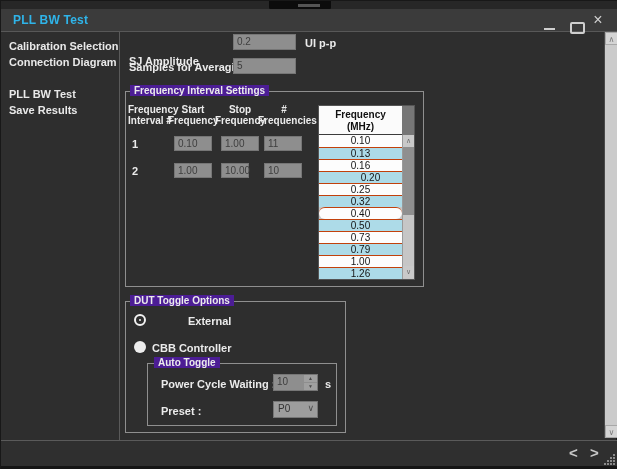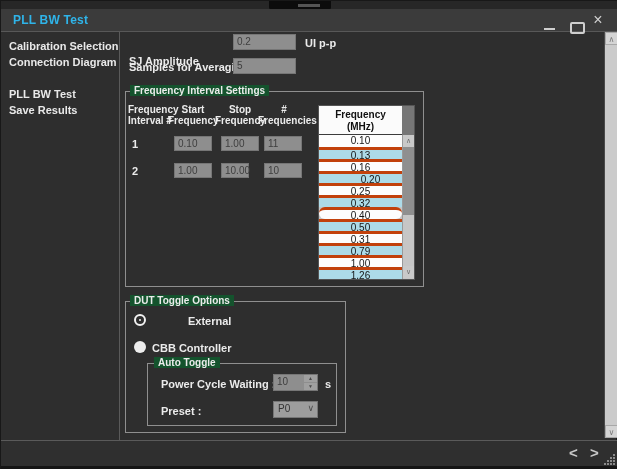--- a/index.html
+++ b/index.html
@@ -26,33 +26,33 @@
              font-size:11px;font-weight:bold;line-height:16px;white-space:nowrap;cursor:default;}
   .side-item.active{color:#2fb4e9;}
 
   
   .lbl{color:#ebebeb;font-size:11px;font-weight:bold;white-space:nowrap;}
   .field{background:#8e8e8e;border:1px solid #767676;color:#3e3e3e;font-size:10px;
          line-height:14px;padding-left:3px;box-sizing:border-box;}
 
   
   .groupbox{border:1px solid #8f8f8f;box-sizing:border-box;}
-  .legend{position:absolute;top:-7px;left:4px;background:#14532d;padding:0 4px;
+  .legend{position:absolute;top:-7px;left:4px;background:#4c1d95;padding:0 4px;
           color:#ebebeb;font-size:10px;font-weight:bold;white-space:nowrap;}
 
   .colhead{color:#ebebeb;font-size:10px;font-weight:bold;line-height:11px;text-align:center;white-space:nowrap;}
 
   
   .ftable{left:317px;top:104px;width:95px;height:173px;border:1px solid #555;background:#c6c6c6;}
   .fhead{left:0;top:0;width:83px;height:29px;background:#fbfbfb;color:#101010;
          font-size:10px;font-weight:bold;text-align:center;line-height:12px;padding-top:3px;
          box-sizing:border-box;border-bottom:1px solid #3c3c3c;}
   .fhead-cap{left:83px;top:0;width:12px;height:29px;background:#767676;border-bottom:1px solid #3c3c3c;}
   .trow{left:0;width:83px;height:12px;font-size:10px;line-height:12px;text-align:center;
-        color:#151515;border-top:3px solid #c2410c;box-sizing:border-box;}
+        color:#151515;border-top:1px solid #c2410c;box-sizing:border-box;}
   .trow.white{background:#fdfdfd;}
   .trow.blue{background:#addbe8;}
   .tsb{left:83px;top:29px;width:12px;height:144px;background:#c6c6c6;border-left:1px solid #9a9a9a;box-sizing:border-box;}
   .tsb-btn{left:0;width:11px;height:12px;background:#c9c9c9;color:#6f6f6f;font-size:7px;
            line-height:12px;text-align:center;}
   .tsb-thumb{left:0;top:12px;width:11px;height:68px;background:#8f8f8f;}
 
   
   .radio-outer{width:12px;height:12px;border:2px solid #f2f2f2;border-radius:50%;
                background:#2e2e2e;box-sizing:border-box;}
@@ -152,21 +152,21 @@
     </div>
     <div class="abs fhead-cap"></div>
     <div class="abs trow white" style="top:29px;border-top:none;">0.10</div>
     <div class="abs trow blue" style="top:41px;">0.13</div>
     <div class="abs trow white" style="top:53px;">0.16</div>
     <div class="abs trow blue" style="top:65px;padding-left:20px;">0.20</div>
     <div class="abs trow white" style="top:77px;">0.25</div>
     <div class="abs trow blue" style="top:89px;">0.32</div>
     <div class="abs trow white" style="top:101px;border-radius:6px;">0.40</div>
     <div class="abs trow blue" style="top:113px;">0.50</div>
-    <div class="abs trow white" style="top:125px;">0.31</div>
+    <div class="abs trow white" style="top:125px;">0.73</div>
     <div class="abs trow blue" style="top:137px;">0.79</div>
     <div class="abs trow white" style="top:149px;">1.00</div>
     <div class="abs trow blue" style="top:161px;">1.26</div>
     <div class="abs tsb">
       <div class="abs tsb-btn" style="top:0;">∧</div>
       <div class="abs tsb-thumb"></div>
       <div class="abs tsb-btn" style="top:131px;">∨</div>
     </div>
   </div>
 

